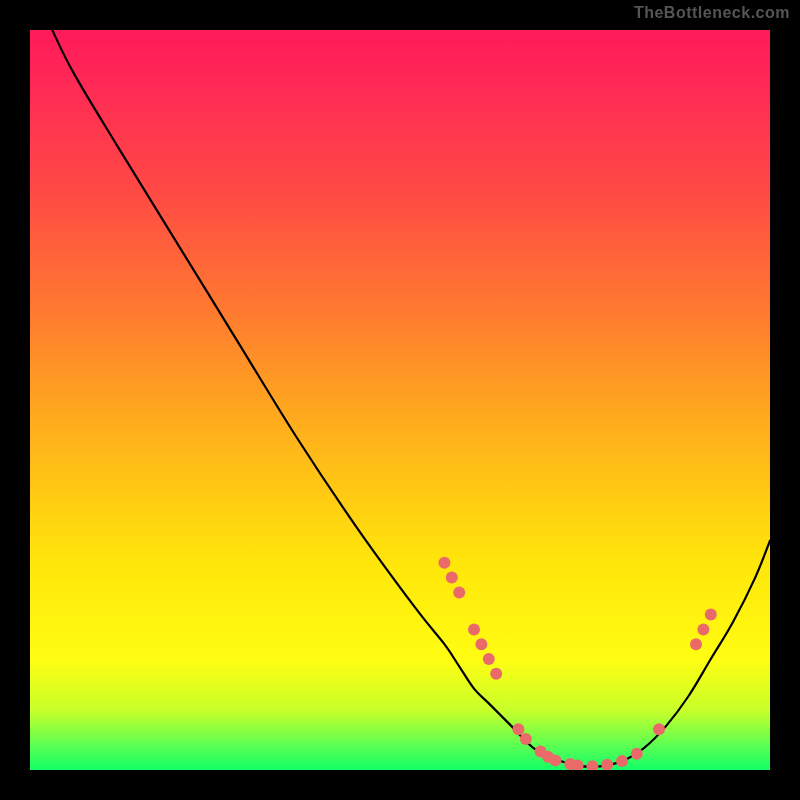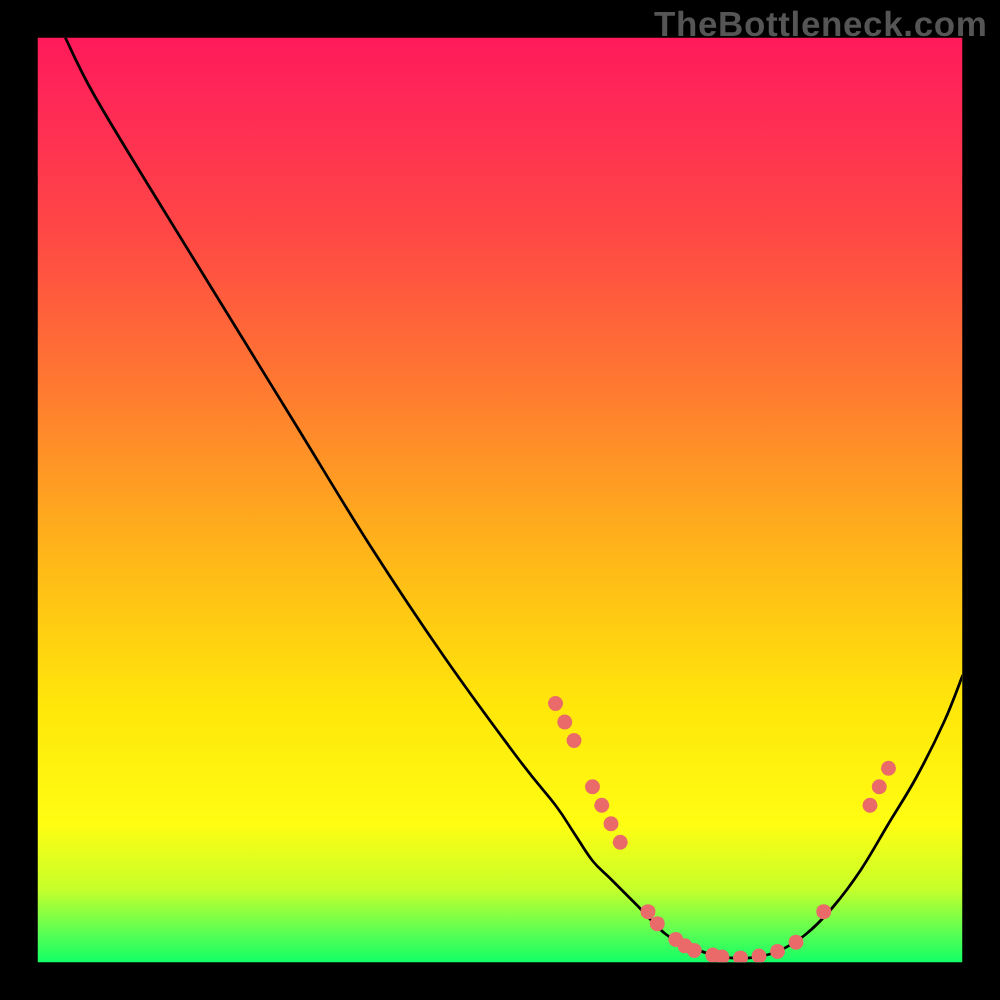--- a/index.html
+++ b/index.html
@@ -15,21 +15,21 @@
     position: relative;
     width: 800px;
     height: 800px;
     background: #000;
   }
   .watermark {
     position: absolute;
     top: 4px;
     right: 10px;
     color: #555;
-    font-size: 28px;
+    font-size: 16px;
     font-weight: bold;
     letter-spacing: 0.5px;
     z-index: 50;
     user-select: none;
   }
   .plot-area {
     position: absolute;
     left: 30px;
     top: 30px;
     width: 740px;

